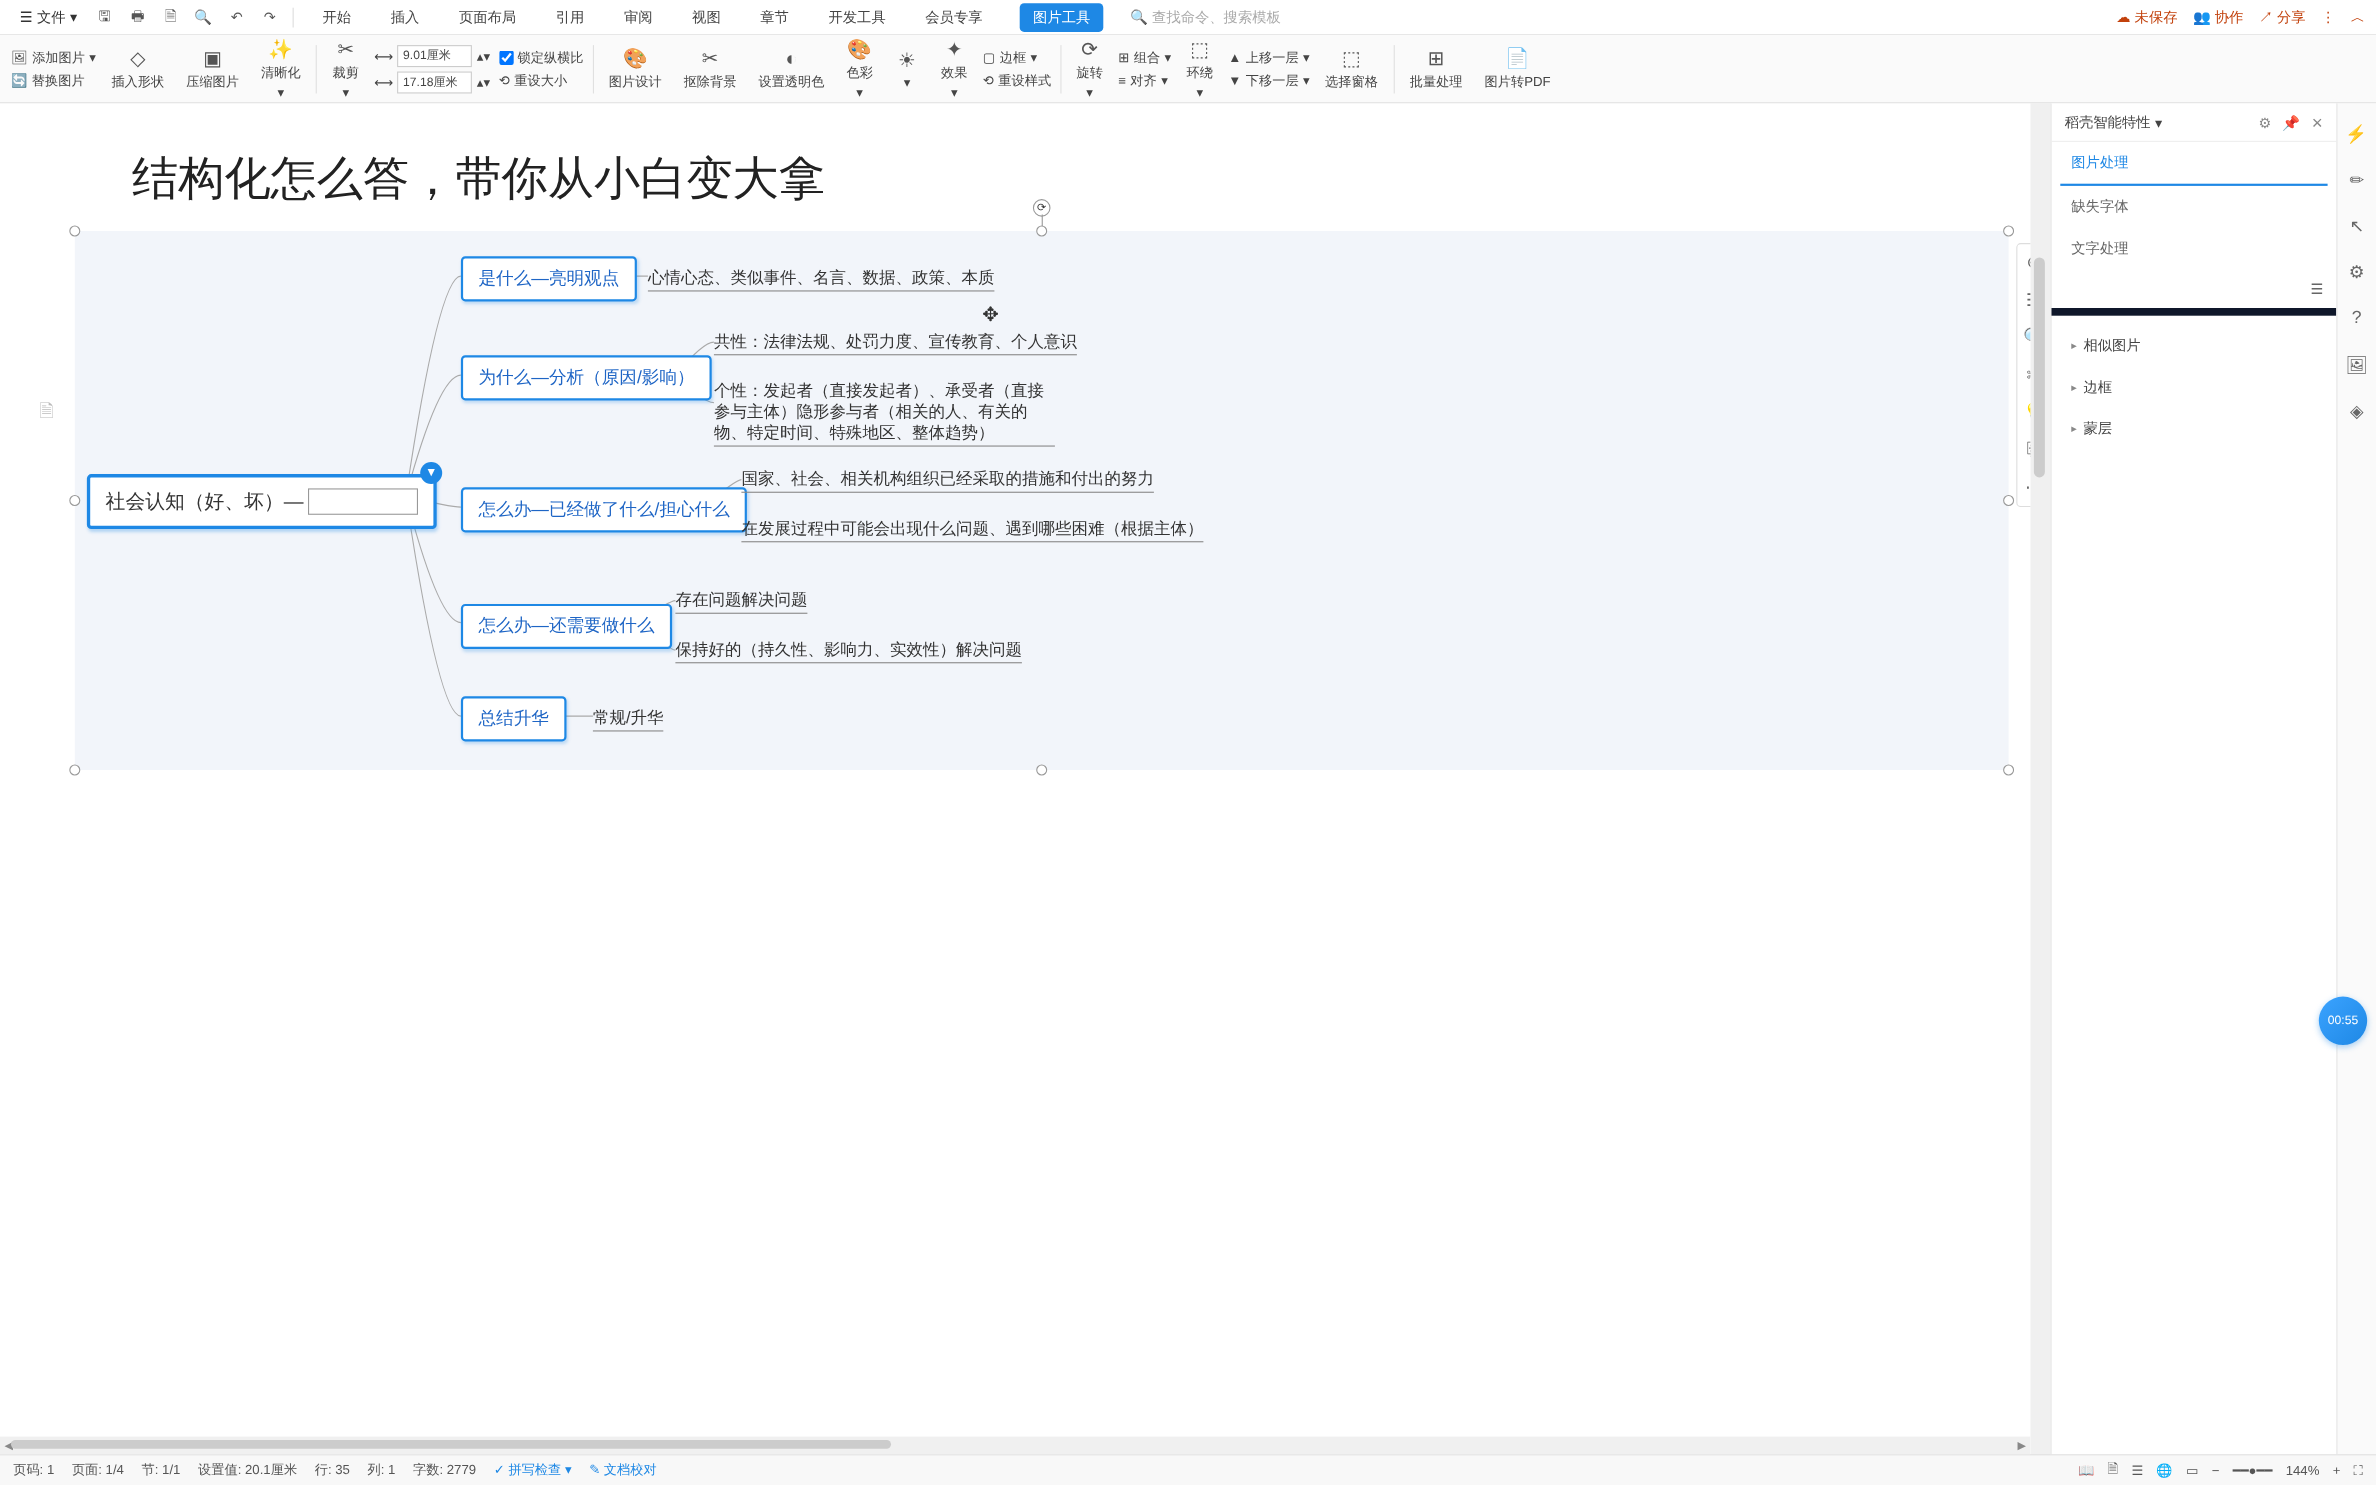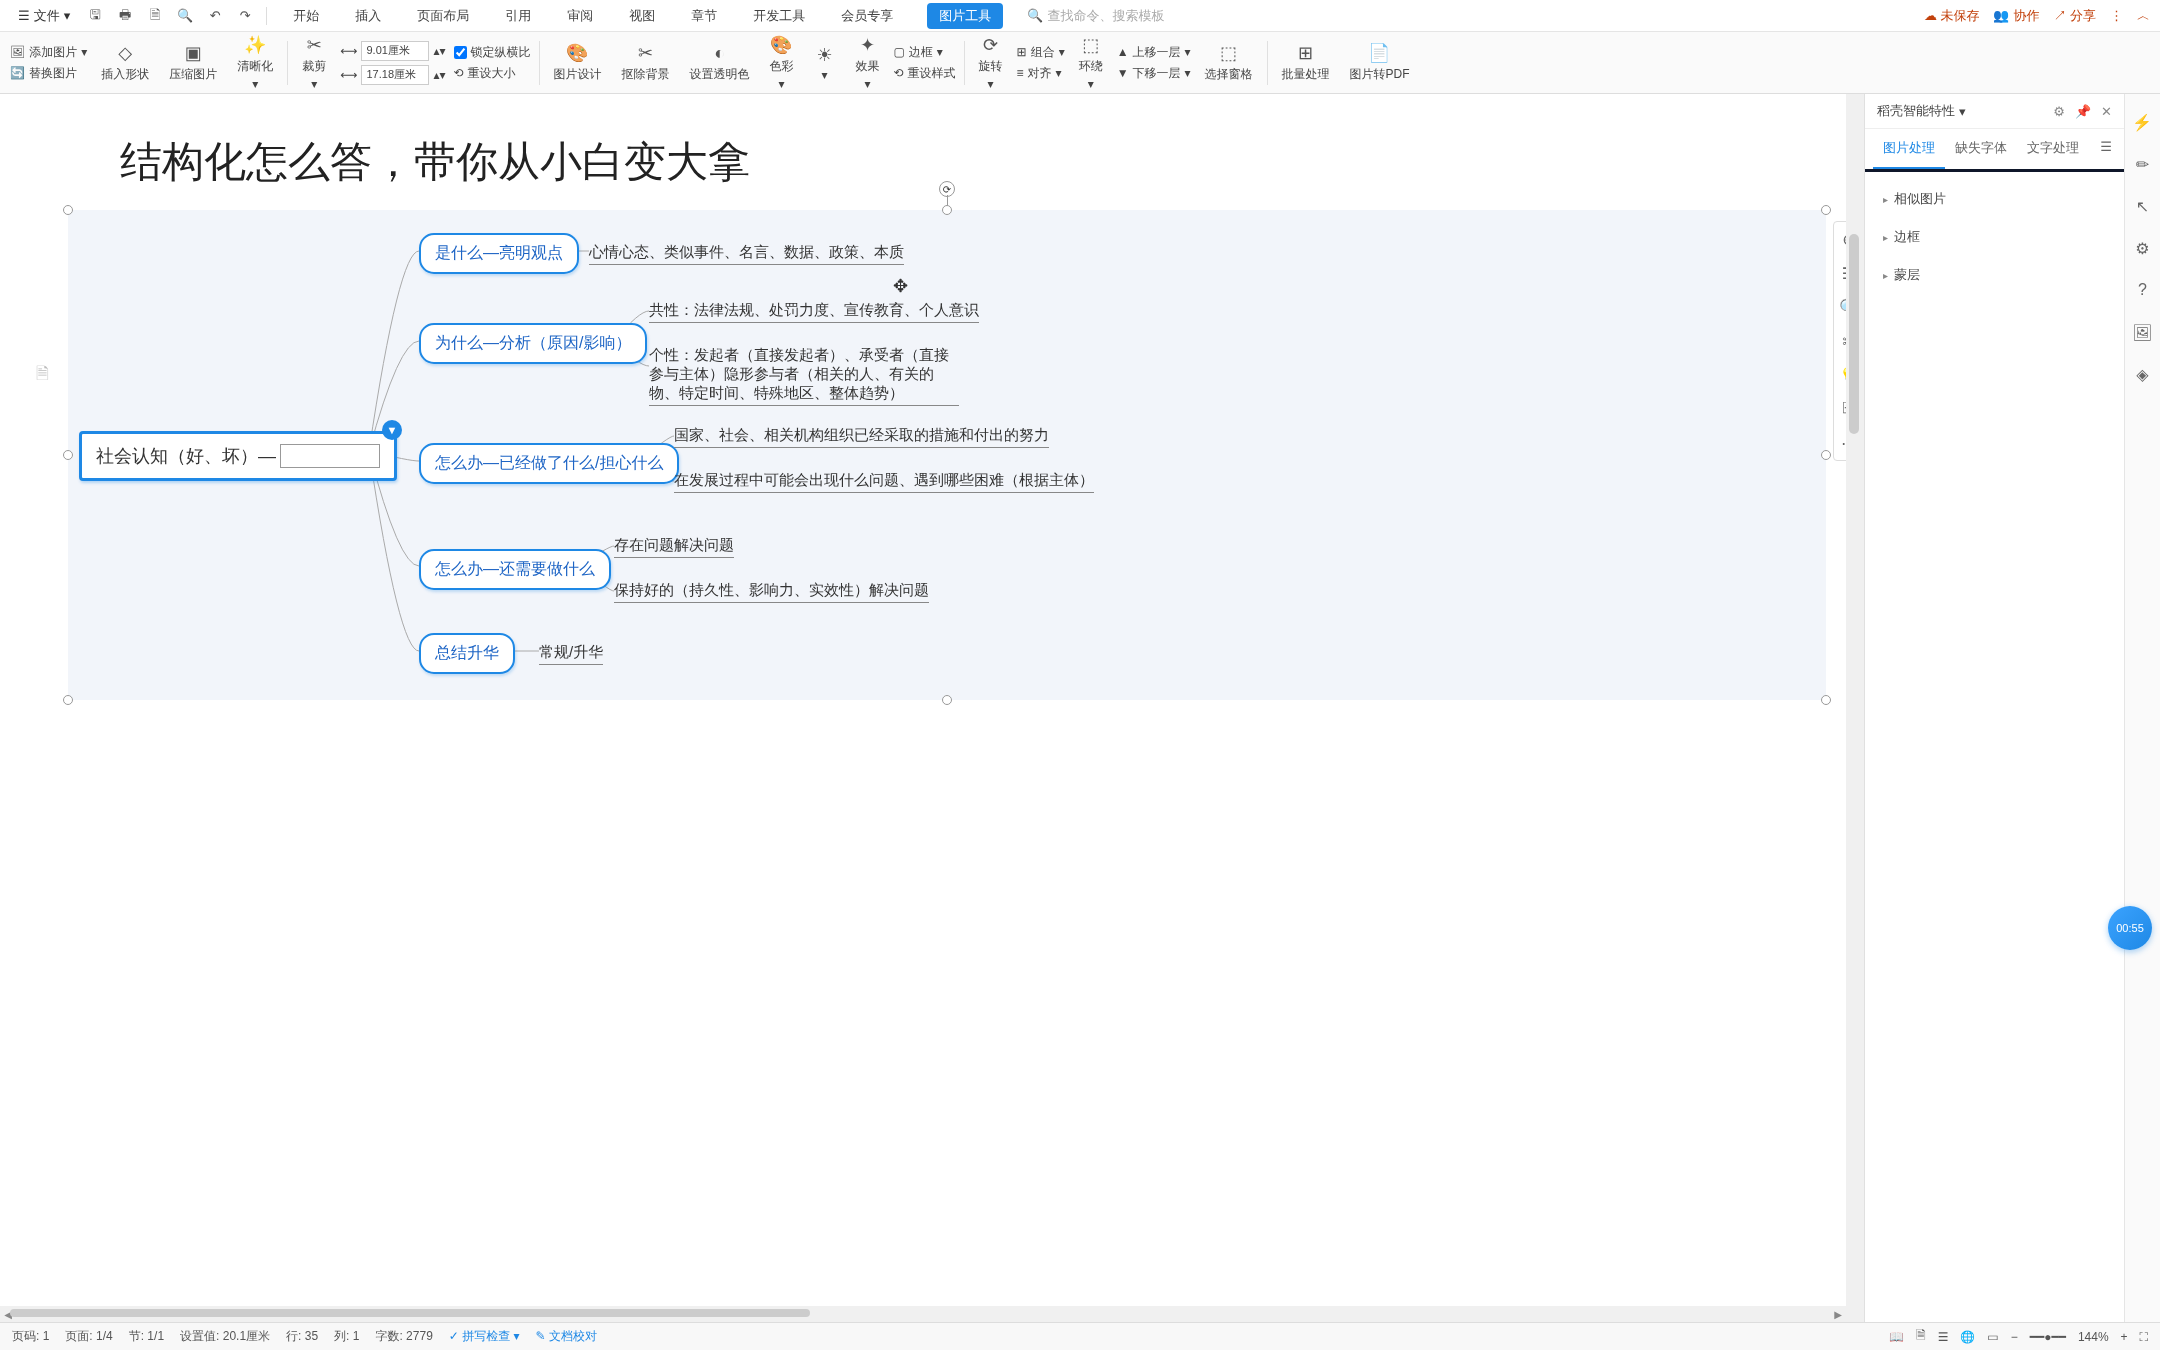--- a/index.html
+++ b/index.html
@@ -41,39 +41,39 @@
 .sel-handle.bc { bottom:-6px; left:50%; margin-left:-5px; }
 .sel-handle.ml { top:50%; left:-6px; margin-top:-5px; }
 .sel-handle.mr { top:50%; right:-6px; margin-top:-5px; }
 .rot-handle { position:absolute; top:-30px; left:50%; margin-left:-8px; width:16px; height:16px; border:1px solid #999; border-radius:50%; background:#fff; display:flex; align-items:center; justify-content:center; font-size:10px; }
 .rot-line { position:absolute; top:-16px; left:50%; width:1px; height:12px; background:#999; }
 
 .root-node { position:absolute; left:10px; top:220px; border:3px solid #1e88e5; border-radius:4px; padding:10px 14px; background:#fff; font-size:18px; display:flex; align-items:center; gap:4px; box-shadow:1px 2px 3px rgba(30,136,229,.3); }
 .root-node .inp { width:100px; height:24px; border:1px solid #999; }
 .root-badge { position:absolute; top:-14px; right:-8px; width:20px; height:20px; background:#1e88e5; color:#fff; border-radius:50%; font-size:11px; display:flex; align-items:center; justify-content:center; }
 
-.branch { position:absolute; border:2px solid #1e88e5; border-radius:15px; padding:8px 14px; background:#fff; color:#1e65c5; font-size:16px; box-shadow:1px 2px 3px rgba(30,136,229,.25); }
+.branch { position:absolute; border:2px solid #1e88e5; border-radius:4px; padding:8px 14px; background:#fff; color:#1e65c5; font-size:16px; box-shadow:1px 2px 3px rgba(30,136,229,.25); }
 .leaf { position:absolute; font-size:15px; color:#333; border-bottom:1px solid #888; padding-bottom:2px; white-space:nowrap; }
 
 .float-toolbar { position:absolute; right:-40px; top:10px; width:32px; background:#fff; border:1px solid #ddd; border-radius:4px; display:flex; flex-direction:column; }
 .float-toolbar div { height:34px; display:flex; align-items:center; justify-content:center; cursor:pointer; color:#666; font-size:16px; }
 
 .doc-icon { position:absolute; left:36px; top:268px; color:#bbb; font-size:16px; }
 
 
 .vscroll { width:18px; background:#f0f0f0; position:relative; }
 .vscroll .thumb { position:absolute; left:3px; width:10px; background:#ccc; border-radius:5px; top:140px; height:200px; }
 
 
 .right-panel { width:260px; border-left:1px solid #e0e0e0; background:#fff; display:flex; flex-direction:column; }
 .rp-header { display:flex; align-items:center; justify-content:space-between; padding:8px 12px; border-bottom:1px solid #eee; }
 .rp-header .title { color:#444; display:flex; align-items:center; gap:4px; }
 .rp-header .icons { display:flex; gap:10px; color:#888; }
 .rp-header .icons span { cursor:pointer; }
-.rp-tabs { display:flex; border-bottom:3px solid #0f172a; padding:0 8px; }
+.rp-tabs { display:flex; border-bottom:7px solid #0f172a; padding:0 8px;flex-direction:column; }
 .rp-tabs span { padding:10px 10px; cursor:pointer; color:#666; }
 .rp-tabs .active { color:#1e88e5; border-bottom:2px solid #1e88e5; }
 .rp-tabs .menu-ic { margin-left:auto; padding:10px 4px; }
 .rp-list { padding:8px 0; }
 .rp-item { padding:10px 18px; cursor:pointer; color:#444; display:flex; align-items:center; gap:6px; }
 .rp-item::before { content:"▸"; color:#888; font-size:10px; }
 
 
 .right-rail { width:36px; border-left:1px solid #e5e5e5; display:flex; flex-direction:column; align-items:center; gap:18px; padding-top:16px; background:#fafafa; }
 .right-rail div { width:24px; height:24px; display:flex; align-items:center; justify-content:center; color:#666; cursor:pointer; font-size:16px; }

